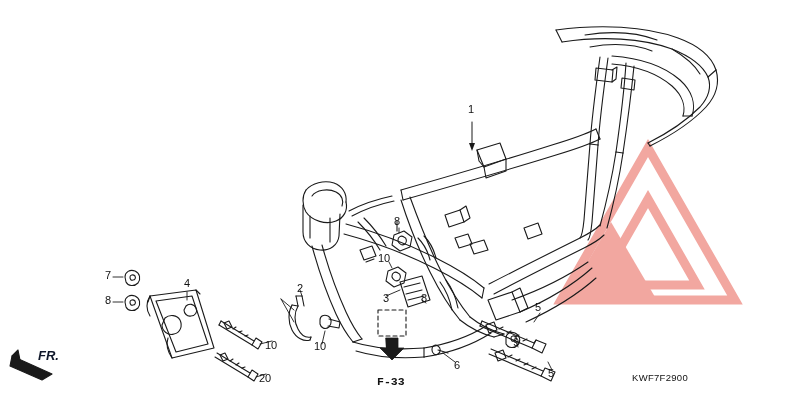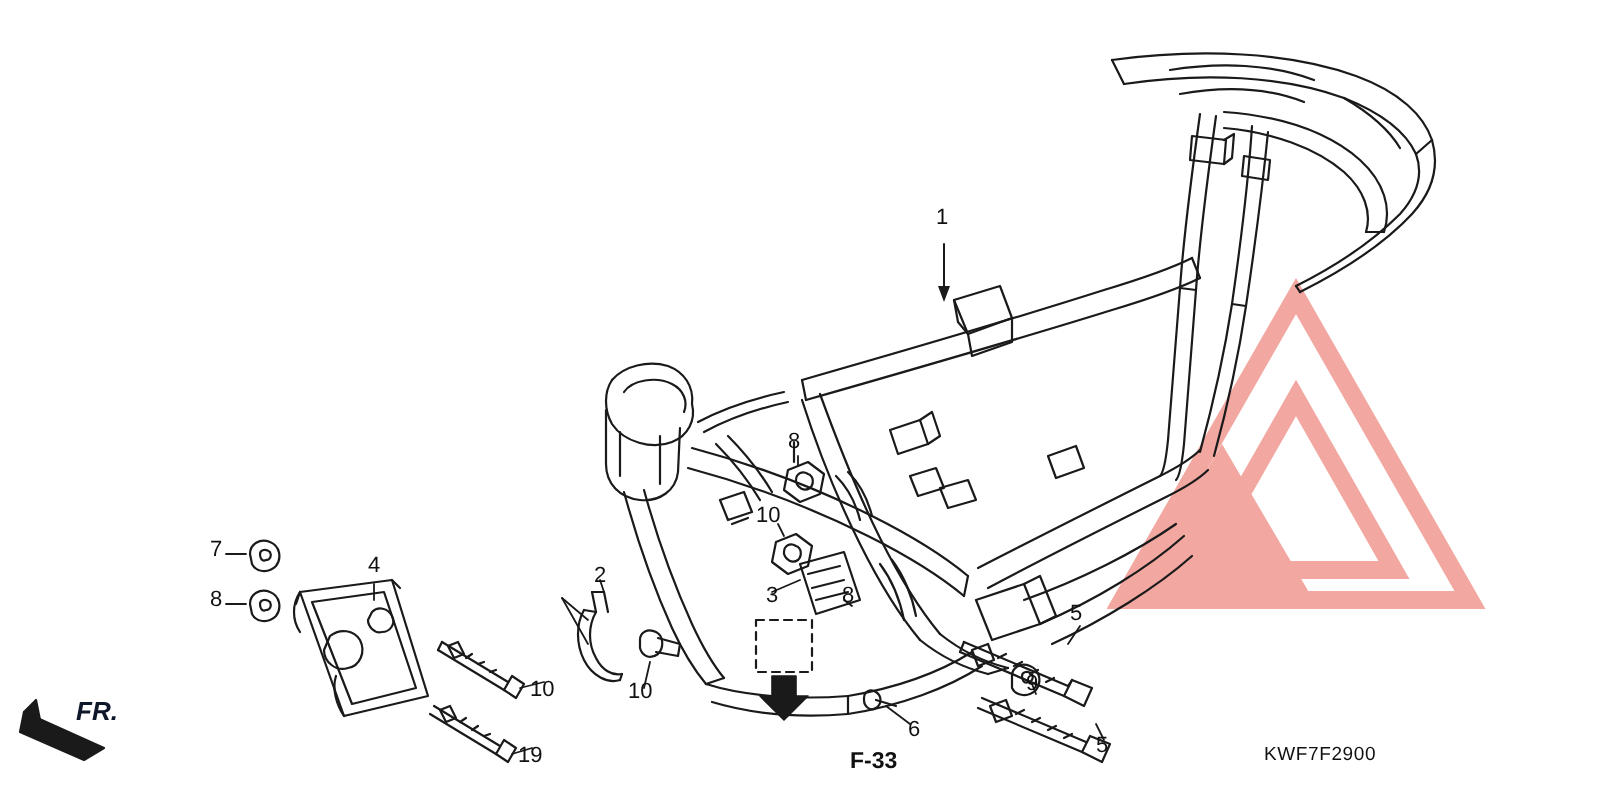--- a/index.html
+++ b/index.html
@@ -35,26 +35,25 @@
     position: absolute;
     font-family: "Liberation Sans", sans-serif;
     font-size: 9.5px;
     letter-spacing: 0.3px;
     color: #111111;
     white-space: nowrap;
     padding-left: 12px;
   }
   .fig-label {
     position: absolute;
-    font-family: Liberation Sans, sans-serif;
+    font-family: Liberation Mono, monospace;
     font-size: 11.5px;
     font-weight: bold;
     color: #111111;
     white-space: nowrap;
-    margin-left: 48px;
   }
   .fr-label {
     position: absolute;
     font-family: "Liberation Sans", sans-serif;
     font-size: 13px;
     font-weight: bold;
     font-style: italic;
     color: #0f172a;
     white-space: nowrap;
   }
@@ -312,19 +311,19 @@
   <div class="callout" style="left:548px; top:368px;">5</div>
   <div class="callout" style="left:454px; top:360px;">6</div>
   <div class="callout" style="left:105px; top:270px;">7</div>
   <div class="callout" style="left:105px; top:295px;">8</div>
   <div class="callout" style="left:394px; top:216px;">8</div>
   <div class="callout" style="left:421px; top:293px;">8</div>
   <div class="callout" style="left:513px; top:337px;">9</div>
   <div class="callout" style="left:378px; top:253px;">10</div>
   <div class="callout" style="left:314px; top:341px;">10</div>
   <div class="callout" style="left:265px; top:340px;">10</div>
-  <div class="callout" style="left:259px; top:373px;">19</div>
+  <div class="callout" style="left:259px; top:373px;">20</div>
 
   <div class="fig-label" style="left:377px; top:375px;">F-33</div>
   <div class="fr-label" style="left:38px;  top:348px;">FR.</div>
   <div class="partcode" style="left:620px; top:372px;">KWF7F2900</div>
 
 </div>
 
 </body></html>

